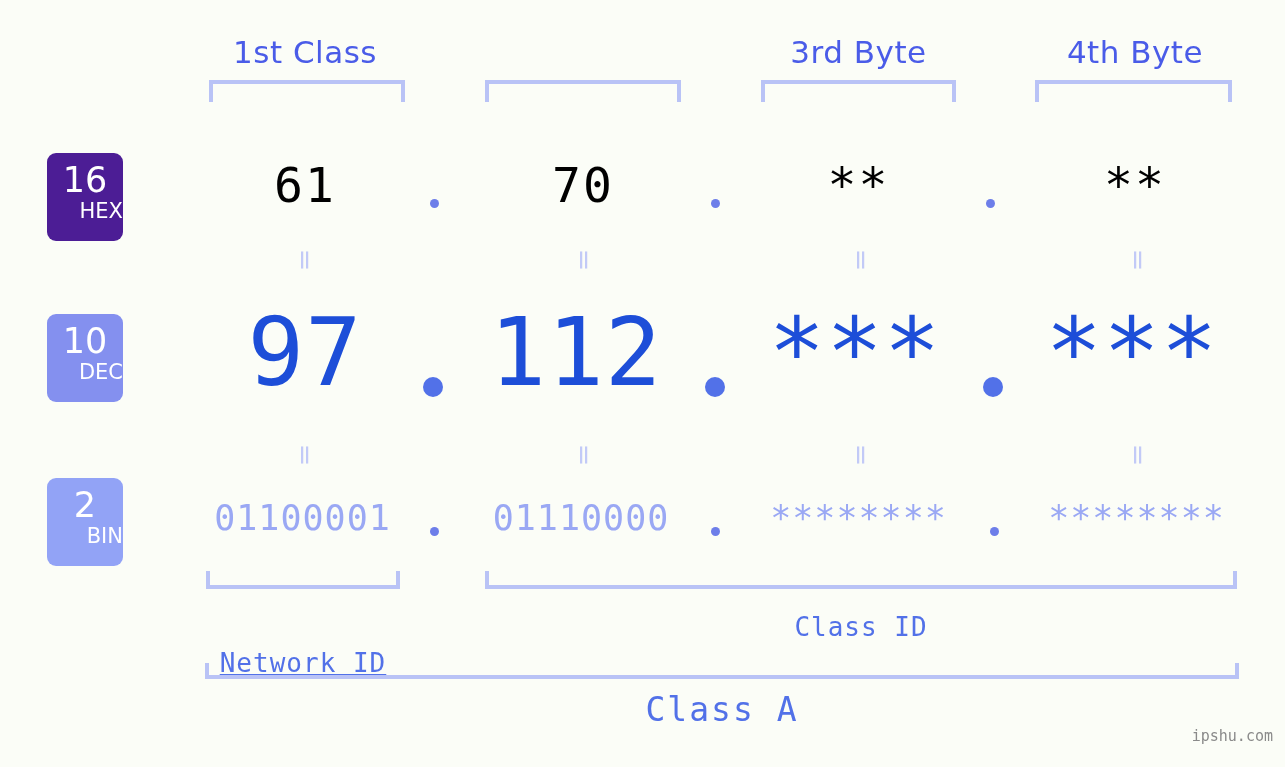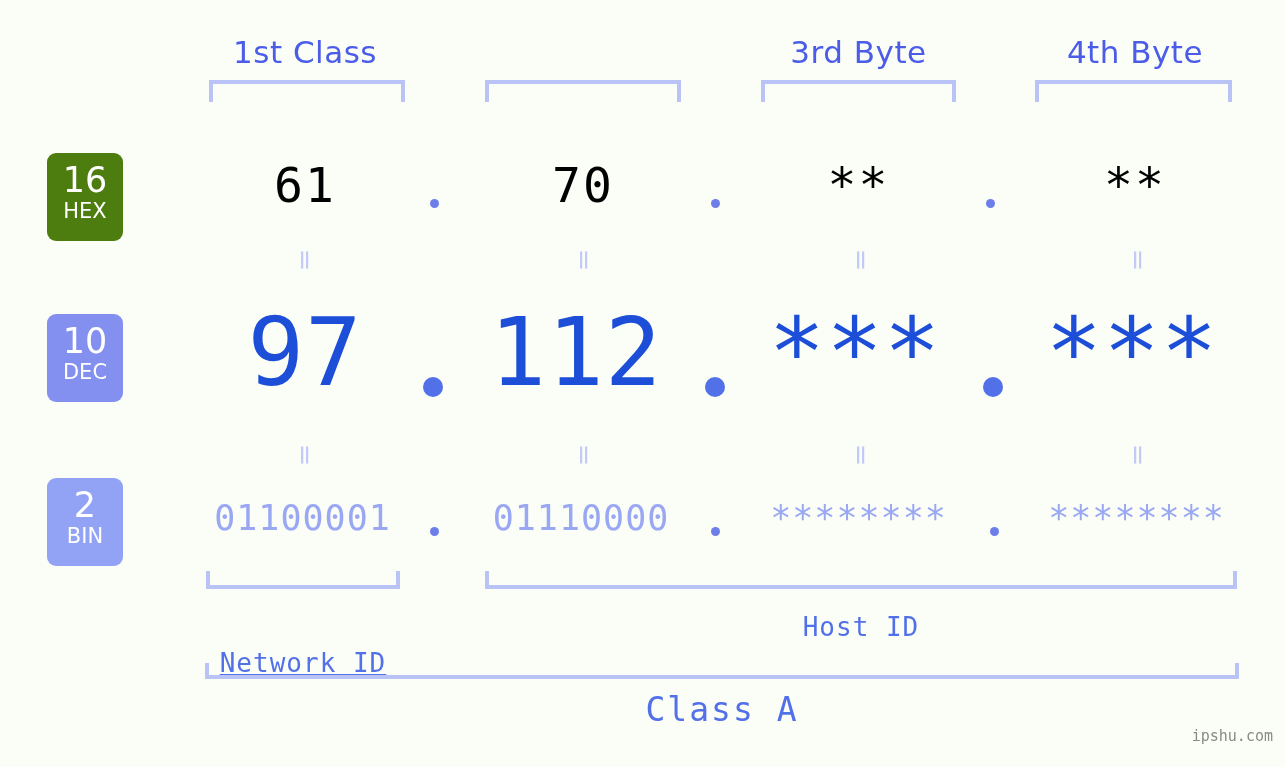--- a/index.html
+++ b/index.html
@@ -63,22 +63,23 @@
     line-height: 38px;
     padding-top: 8px;
     font-weight: 400;
   }
   .badge .abbr {
     display: block;
     font-size: 21px;
     line-height: 24px;
     padding-bottom: 8px;
     font-weight: 400;
-  }
-  #badge-hex { top: 153px; height: 88px; background: #4d7c0f; }
+    text-align: right;
+  }
+  #badge-hex { top: 153px; height: 88px; background: #4c1d95; }
   #badge-dec { top: 314px; height: 88px; background: #8490ef; }
   #badge-bin { top: 478px; height: 88px; background: #92a3f6; }
 
   
   .val {
     position: absolute;
     text-align: center;
     white-space: nowrap;
     font-family: "DejaVu Sans Mono", monospace;
   }
@@ -254,20 +255,20 @@
     <div class="val" style="left:1035px;width:203px;">********</div>
     <div class="dot dot-bin" style="left:430px;"></div>
     <div class="dot dot-bin" style="left:711px;"></div>
     <div class="dot dot-bin" style="left:990px;"></div>
   </div>
 
   <div class="bottom-bracket" style="left:206px;width:194px;top:571px;"></div>
   <div class="bottom-bracket" style="left:485px;width:752px;top:571px;"></div>
 
   <div class="id-label" style="left:206px;width:194px;top:648px;text-decoration:underline;">Network ID</div>
-  <div class="id-label" style="left:485px;width:752px;top:612px;">Host ID</div>
+  <div class="id-label" style="left:485px;width:752px;top:612px;">Class ID</div>
 
   <div id="class-bracket"></div>
   <div id="class-label">Class A</div>
 
   <div id="watermark">ipshu.com</div>
 
 </div>
 
 </body></html>

